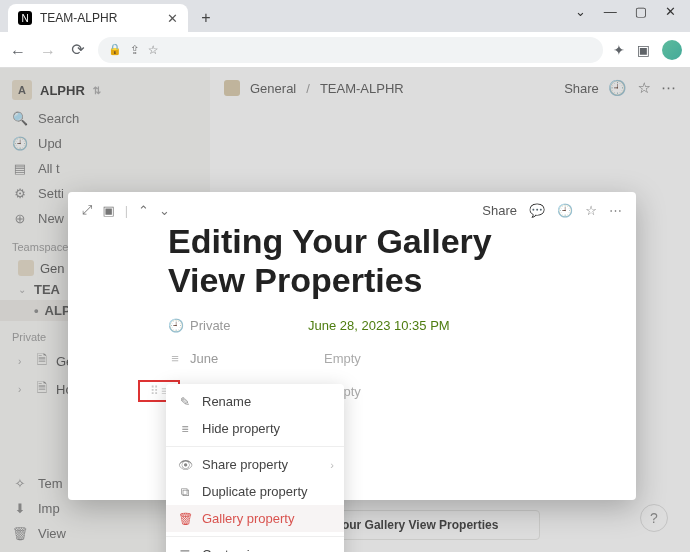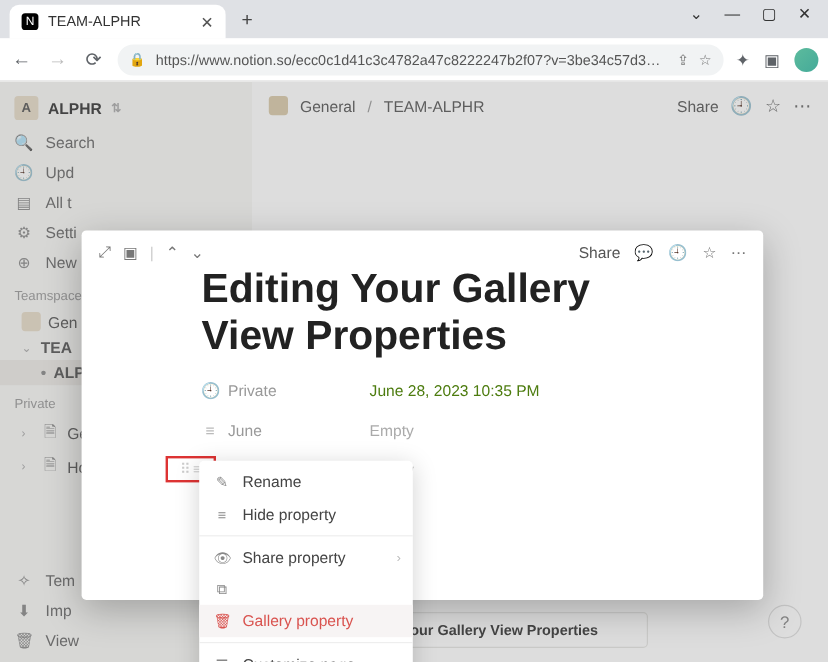--- a/index.html
+++ b/index.html
@@ -50,21 +50,21 @@
 .mtb-icn { font-size: 13px; color: #777; }
 .modal-topbar .spacer { flex: 1; }
 .mtb-share { font-size: 13px; color: #555; }
 
 .modal-body { padding: 0 100px 0 100px; }
 .page-title { font-size: 34px; font-weight: 700; color: #222; line-height: 1.15; margin-top: -6px; }
 .prop-row { display: flex; align-items: center; margin-top: 18px; font-size: 13px; }
 .prop-label { display: flex; align-items: center; gap: 8px; width: 140px; color: #999; }
 .prop-icn { color: #bbb; font-size: 13px; width: 14px; text-align: center; }
 .prop-value { color: #4d7c0f; }
-.prop-value.empty { color: #aaa; }
+.prop-value.empty { color: #aaa; margin-left: 16px; }
 
 .prop-row.highlighted .handle-box {
   position: absolute; left: 70px; width: 42px; height: 22px; border: 2px solid #d33; margin-top:-2px;
   display:flex; align-items:center; justify-content:center; gap:4px;
 }
 .handle-dots { color:#ccc; font-size:12px; letter-spacing:-2px;}
 .handle-lines { color:#ccc; font-size:12px;}
 
 
 .ctx-menu { position: absolute; top: 316px; left: 166px; width: 178px; background: #fff; border-radius: 4px; box-shadow: 0 4px 20px rgba(0,0,0,0.18); padding: 4px 0; font-size: 13px; }
@@ -99,21 +99,20 @@
     <span>✕</span>
   </div>
 </div>
 
 <div class="addrbar">
   <span class="nav-icn">←</span>
   <span class="nav-icn disabled">→</span>
   <span class="nav-icn">⟳</span>
   <div class="urlbox">
     <span class="lock">🔒</span>
-    <span class="url">https://www.notion.so/ecc0c1d41c3c4782a47c8222247b2f07?v=3be34c57d3…</span>
     <span style="color:#777;">⇪</span>
     <span style="color:#777;">☆</span>
   </div>
   <div class="ext-icons">
     <span>✦</span>
     <span>▣</span>
     <span class="ext-avatar"></span>
   </div>
 </div>
 
@@ -270,20 +269,21 @@
         <span>Hide property</span>
       </div>
     <div class="ctx-sep"></div>
     <div class="ctx-item">
         <span class="ctx-icn">👁</span>
         <span>Share property</span>
         <span class="ctx-chev">›</span>
       </div>
     <div class="ctx-item">
         <span class="ctx-icn">⧉</span>
+        <span>Duplicate property</span>
       </div>
     <div class="ctx-item danger">
         <span class="ctx-icn">🗑</span>
         <span>Gallery property</span>
       </div>
     <div class="ctx-sep"></div>
     <div class="ctx-item">
         <span class="ctx-icn">☰</span>
         <span>Customize page</span>
       </div>

